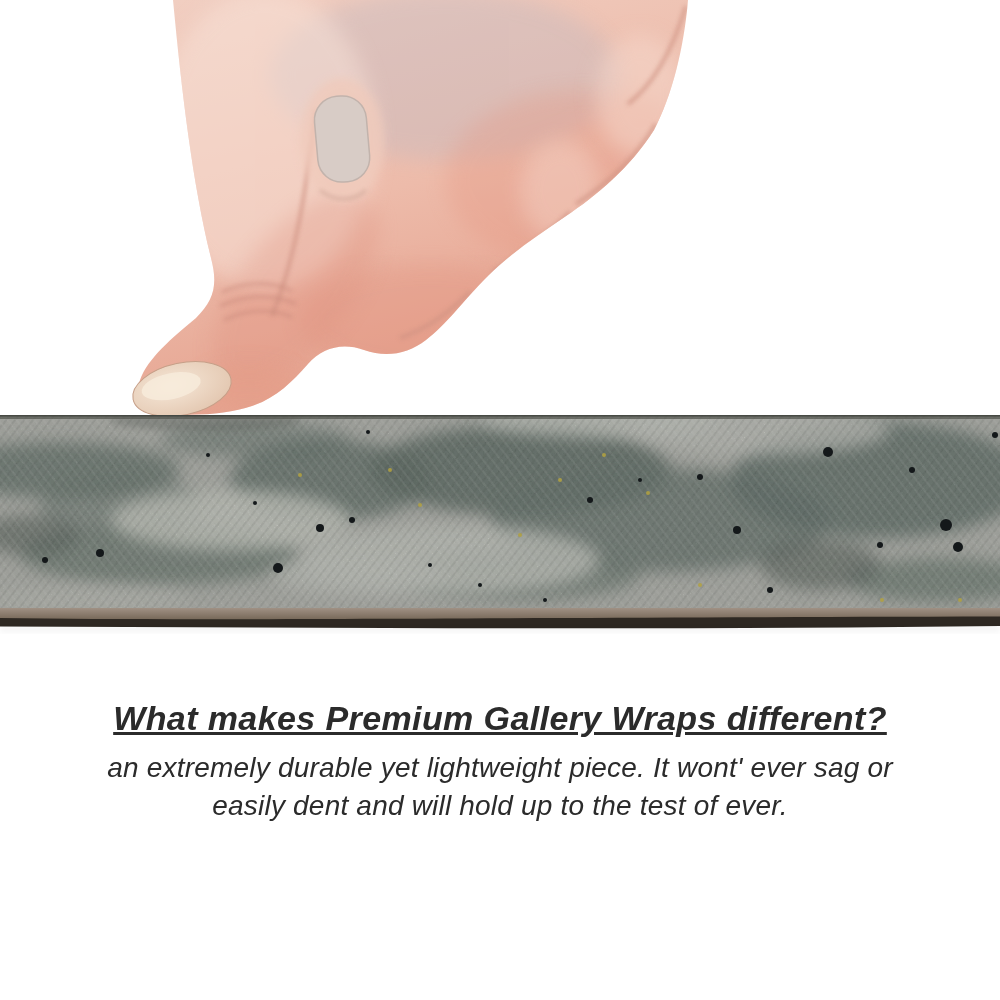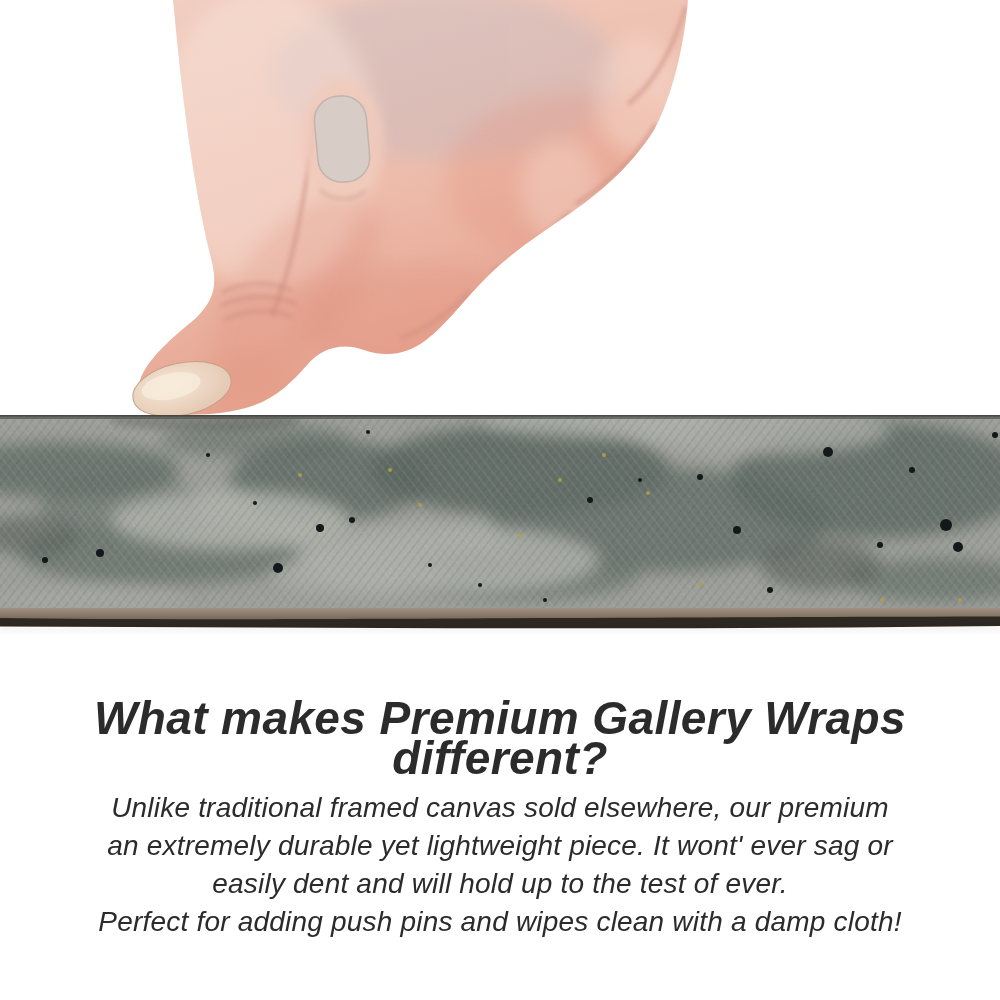--- a/index.html
+++ b/index.html
@@ -24,21 +24,21 @@
   }
   .stage{position:relative;width:1000px;height:1000px;background:var(--background)}
   .photo-area{position:absolute;top:0;left:0;width:1000px;height:420px}
   .canvas-strip{position:absolute;top:415px;left:0;width:1000px;height:232px}
   .photo-area svg,.canvas-strip svg{display:block}
   .text-block{
     position:absolute;top:698px;left:50%;transform:translateX(-50%);
     width:880px;text-align:center;color:var(--text);font-style:italic;
   }
   .headline{
-    font-size:46px;font-weight:600;letter-spacing:.4px;margin:0 0 11px 0;line-height:40px;
+    font-size:34px;font-weight:600;letter-spacing:.4px;margin:0 0 11px 0;line-height:40px;text-decoration:underline;
   }
   .body-line{
     font-size:28px;font-weight:400;letter-spacing:.2px;margin:0;line-height:38px;
   }
 </style>
 </head>
 <body>
 
 <div class="stage">
 
@@ -218,19 +218,17 @@
       </g>
 
       <rect x="0" y="193" width="1000" height="12" fill="url(#edgeTan)"></rect>
       <path d="M0,203 C200,206 500,202.5 1000,201.5 L1000,211 C700,215 350,213 0,211.5 Z" style="fill:var(--canvas-edge-dark)"></path>
       <rect x="0" y="212" width="1000" height="4" fill="#000" opacity="0.07" filter="url(#soft3s)"></rect>
     </svg>
   </div>
 
   <div class="text-block">
     <h1 class="headline">What makes Premium Gallery Wraps different?</h1>
-    <p class="body-line">Unlike traditional framed canvas sold elsewhere, our premium</p>
     <p class="body-line">an extremely durable yet lightweight piece. It wont' ever sag or</p>
     <p class="body-line">easily dent and will hold up to the test of ever.</p>
-    <p class="body-line">Perfect for adding push pins and wipes clean with a damp cloth!</p>
   </div>
 
 </div>
 
 </body></html>

